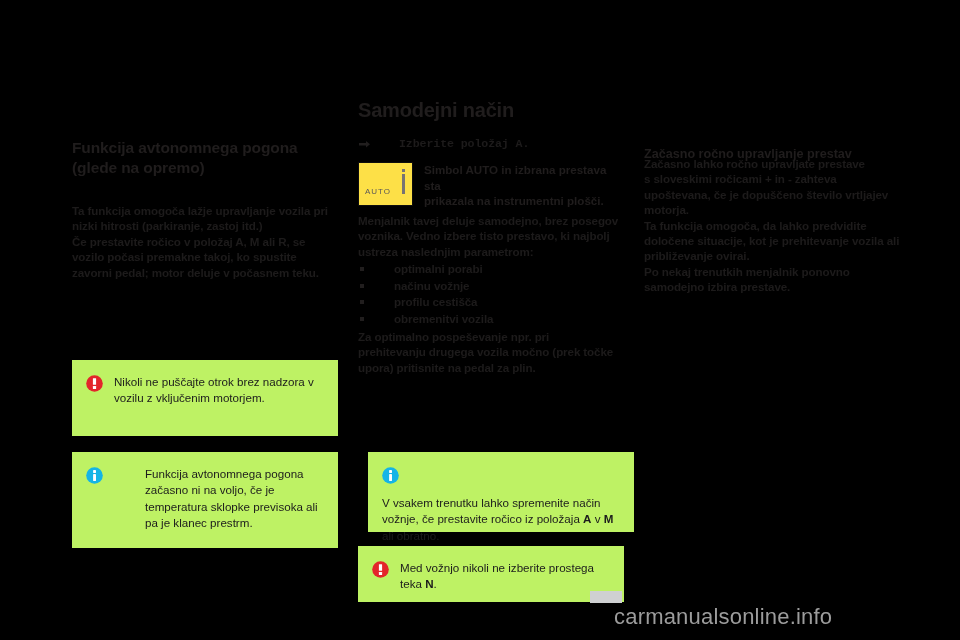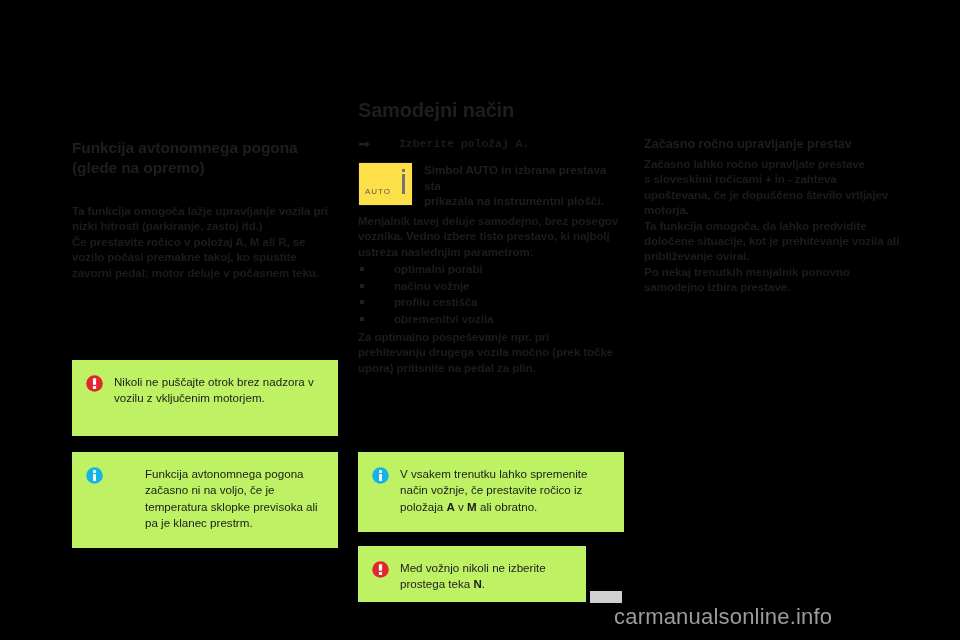--- a/index.html
+++ b/index.html
@@ -130,21 +130,21 @@
   .bullets li::before {
     content: "";
     position: absolute;
     left: 2px; top: 6px;
     width: 4px; height: 4px;
     background: #211e1e;
   }
   .mc-body-tail { margin-top: 2px; }
 
   
-  .rc-title { position: absolute; left: 0; top: 136px; width: 262px; text-decoration: underline; }
+  .rc-title { position: absolute; left: 0; top: 146px; width: 262px; text-decoration: underline; }
   .rc-body  { position: absolute; left: 0; top: 155px; width: 262px; }
 
   
   .callout {
     position: absolute;
     background: #bef264;
     box-sizing: border-box;
     padding: 14px 16px 14px 14px;
     display: flex;
     gap: 11px;
@@ -155,22 +155,22 @@
     line-height: 1.42;
     color: #1c1c1c;
     font-family: "Liberation Sans", sans-serif;
   }
   .callout .txt b { font-weight: bold; }
 
   .icon-wrap { flex: 0 0 17px; width: 17px; height: 17px; margin-top: 1px; }
 
   .box-l1 { left: 72px; top: 360px; width: 266px; height: 76px; }
   .box-l2 { left: 72px; top: 452px; width: 266px; height: 96px; gap: 42px; }
-  .box-m1 { left: 358px; top: 452px; width: 266px; height: 80px; }
-  .box-m2 { left: 358px; top: 546px; width: 228px; height: 56px; }
+  .box-m1 { left: 368px; top: 452px; width: 266px; height: 80px; flex-direction: column; }
+  .box-m2 { left: 358px; top: 546px; width: 266px; height: 56px; }
 
   
   .watermark {
     position: absolute;
     left: 614px;
     top: 604px;
     font-size: 22px;
     color: #9c9c9c;
     letter-spacing: 0.2px;
     font-family: "Liberation Sans", sans-serif;

